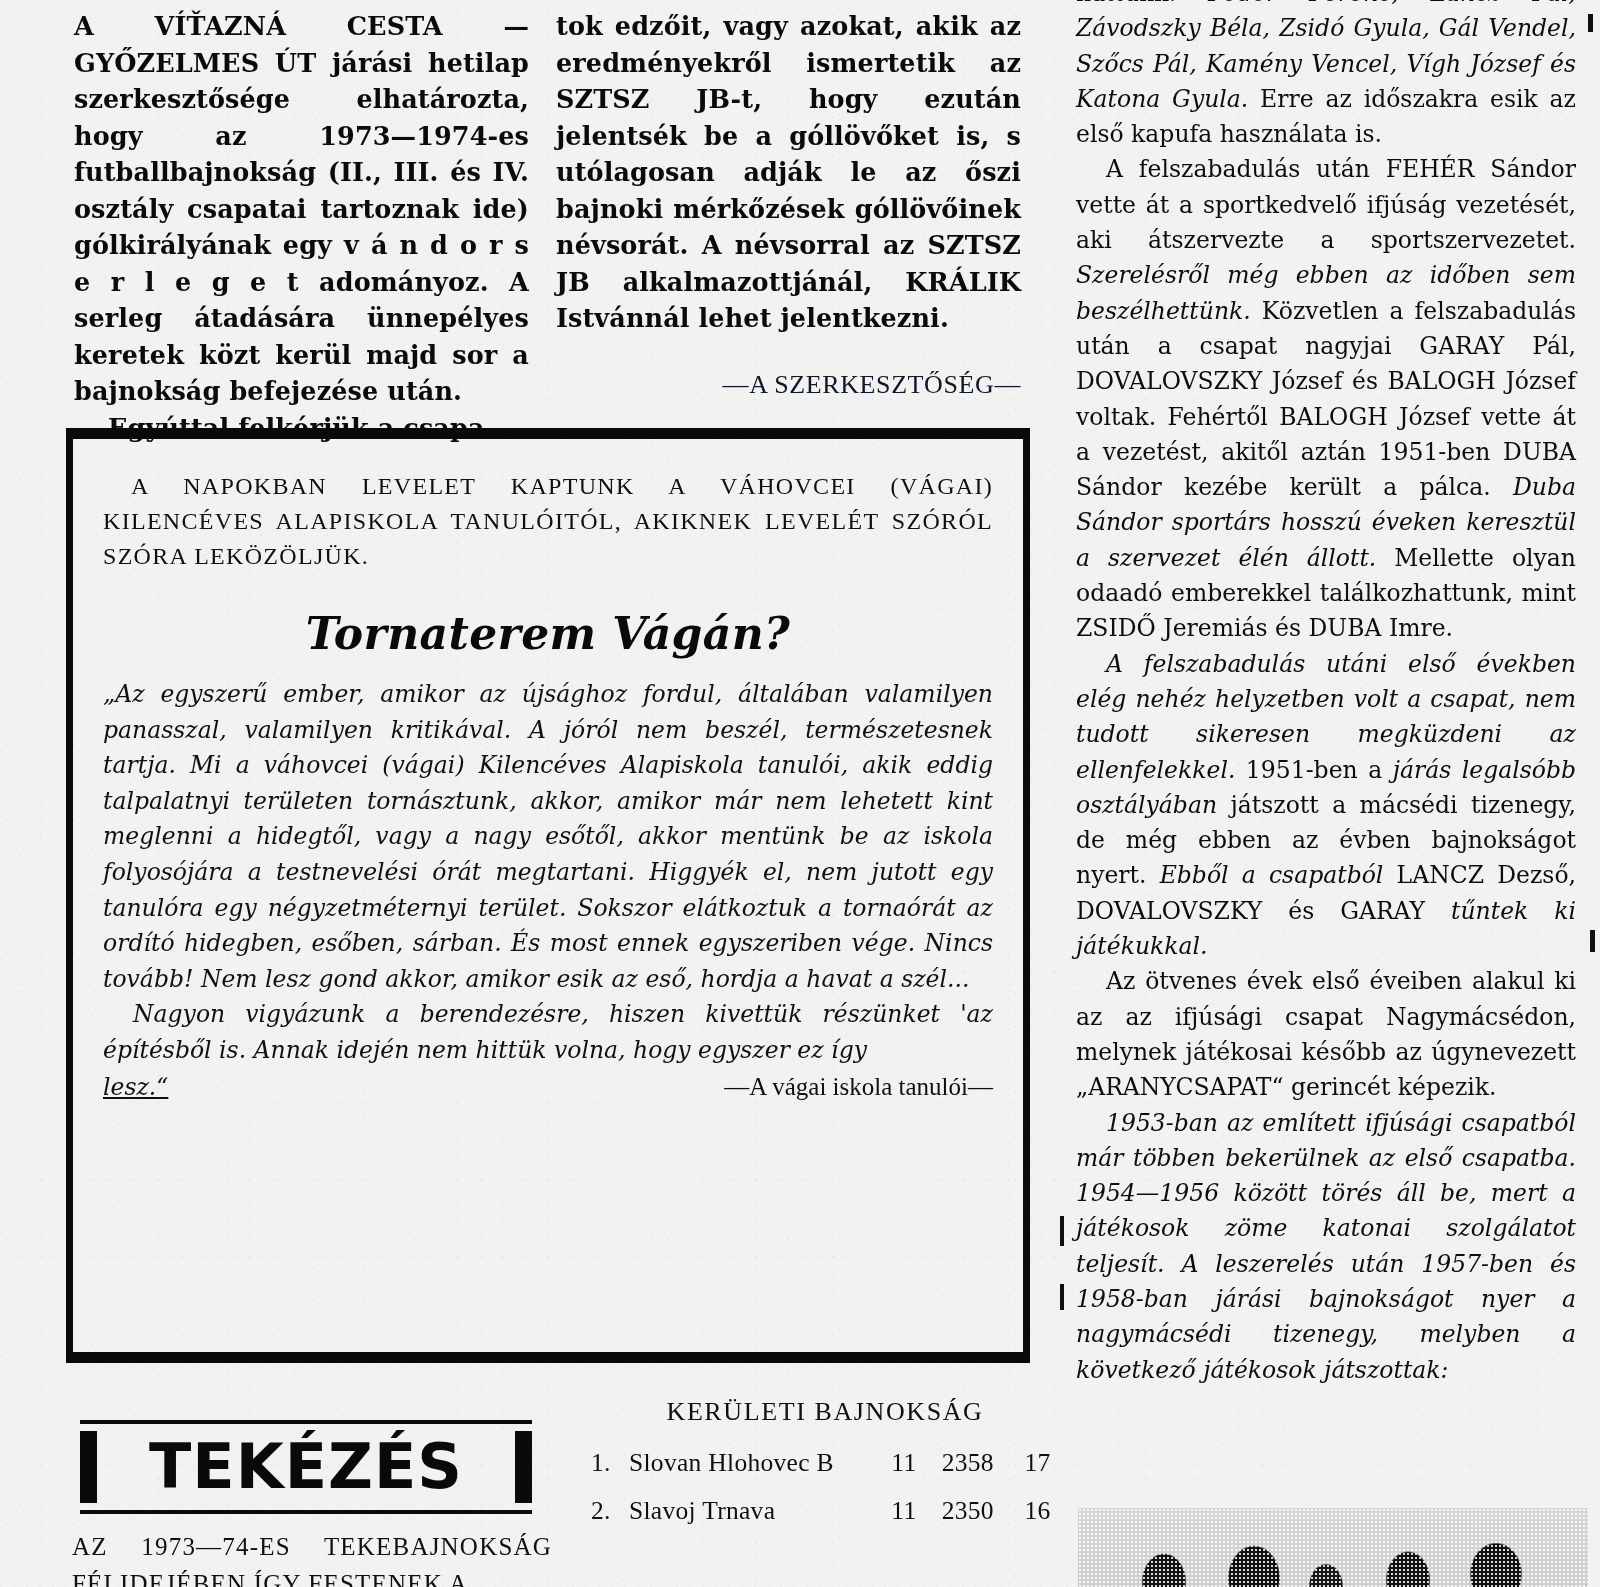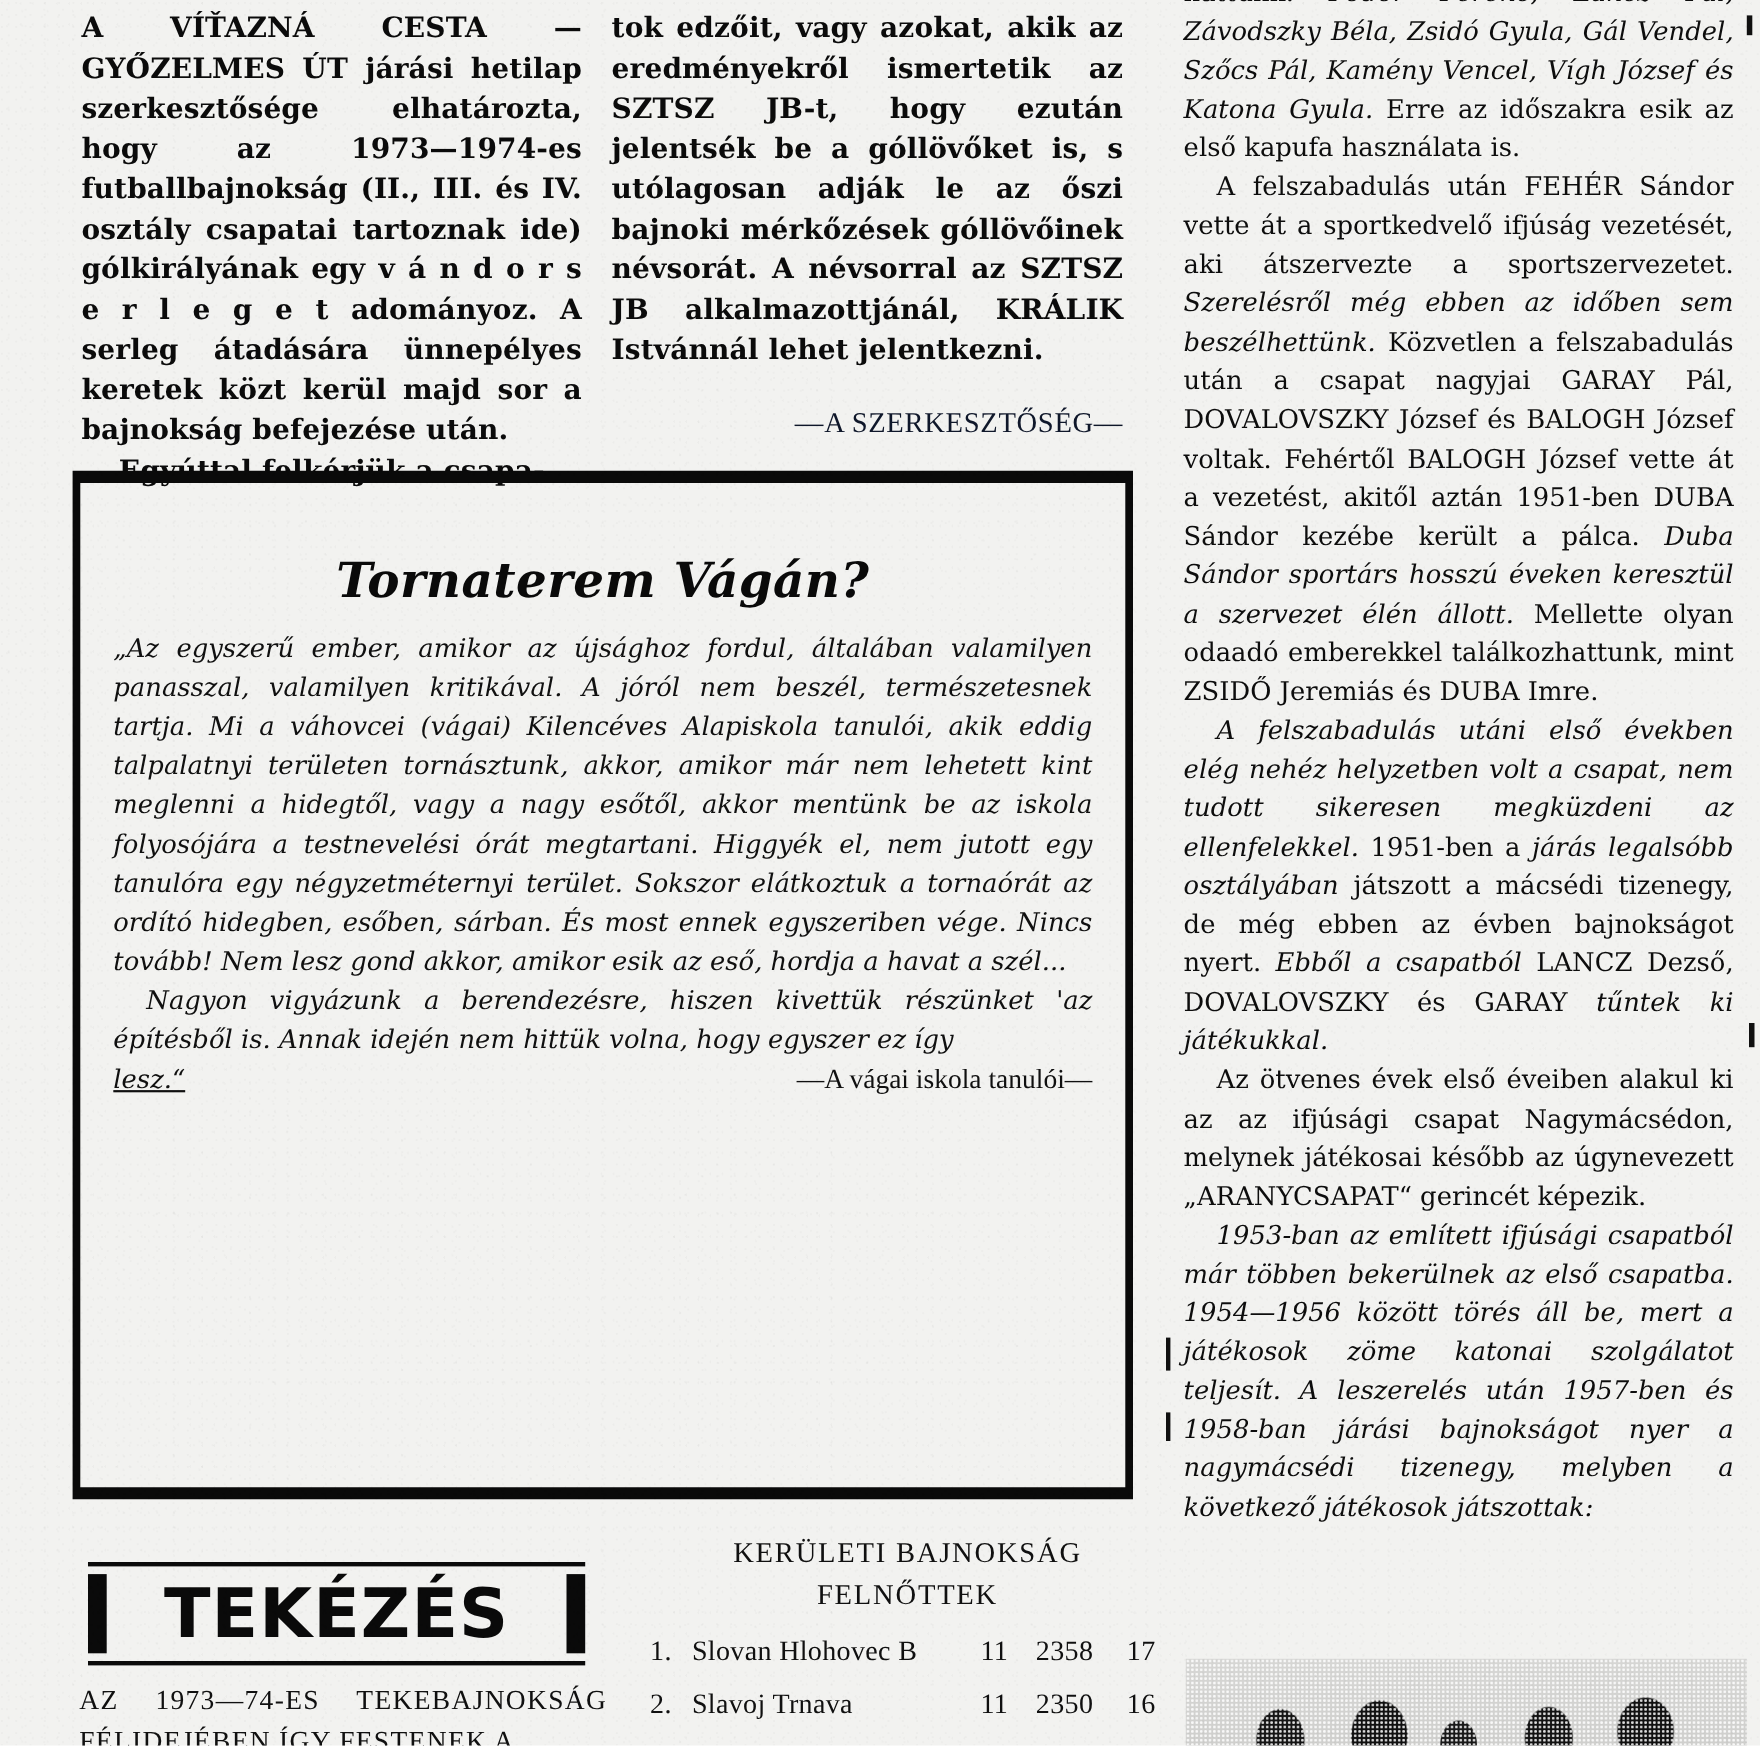--- a/index.html
+++ b/index.html
@@ -244,20 +244,21 @@
     <p class="indent"><i>1953-ban az említett ifjúsági csapatból már többen bekerülnek az első csapatba. 1954—1956 között törés áll be, mert a játékosok zöme katonai szolgálatot teljesít. A leszerelés után 1957-ben és 1958-ban járási bajnokságot nyer a nagymácsédi tizenegy, melyben a következő játékosok játszottak:</i></p>
   </div>
 
   <div class="edge-tick" style="left:1588px; top:14px; height:18px;"></div>
   <div class="edge-tick" style="left:1590px; top:930px; height:22px;"></div>
   <div class="edge-tick" style="left:1060px; top:1216px; height:30px; width:4px;"></div>
   <div class="edge-tick" style="left:1060px; top:1284px; height:26px; width:4px;"></div>
 
   <div id="letterbox">
     <div class="inner">
+      <div class="kicker">A NAPOKBAN LEVELET KAPTUNK A VÁHOVCEI (VÁGAI) KILENCÉVES ALAPISKOLA TANULÓITÓL, AKIKNEK LEVELÉT SZÓRÓL SZÓRA LEKÖZÖLJÜK.</div>
       <div class="letter-title">Tornaterem Vágán?</div>
       <div class="letter-body">
         <p>„Az egyszerű ember, amikor az újsághoz fordul, általában valamilyen panasszal, valamilyen kritikával. A jóról nem beszél, természetesnek tartja. Mi a váhovcei (vágai) Kilencéves Alapiskola tanulói, akik eddig talpalatnyi területen tornásztunk, akkor, amikor már nem lehetett kint meglenni a hidegtől, vagy a nagy esőtől, akkor mentünk be az iskola folyosójára a testnevelési órát megtartani. Higgyék el, nem jutott egy tanulóra egy négyzetméternyi terület. Sokszor elátkoztuk a tornaórát az ordító hidegben, esőben, sárban. És most ennek egyszeriben vége. Nincs tovább! Nem lesz gond akkor, amikor esik az eső, hordja a havat a szél...</p>
         <p class="indent">Nagyon vigyázunk a berendezésre, hiszen kivettük részünket 'az építésből is. Annak idején nem hittük volna, hogy egyszer ez így</p>
         <div class="lastline">
           <span class="l">lesz.“</span>
           <span class="r">—A vágai iskola tanulói—</span>
         </div>
       </div>
     </div>
@@ -269,21 +270,20 @@
       <div class="bar"></div>
       <div class="word">TEKÉZÉS</div>
       <div class="bar"></div>
     </div>
     <div class="rule"></div>
   </div>
   <div id="tekezes-caption">AZ 1973—74-ES TEKEBAJNOKSÁG FÉLIDEJÉBEN ÍGY FESTENEK A</div>
 
   <div id="league">
     <div class="hd">KERÜLETI BAJNOKSÁG</div>
-    <div class="hd">FELNŐTTEK</div>
     <table>
       <tbody>
         <tr>
           <td class="rank">1.</td>
           <td class="name">Slovan Hlohovec B</td>
           <td class="num">11</td>
           <td class="num">2358</td>
           <td class="num">17</td>
         </tr>
         <tr>

